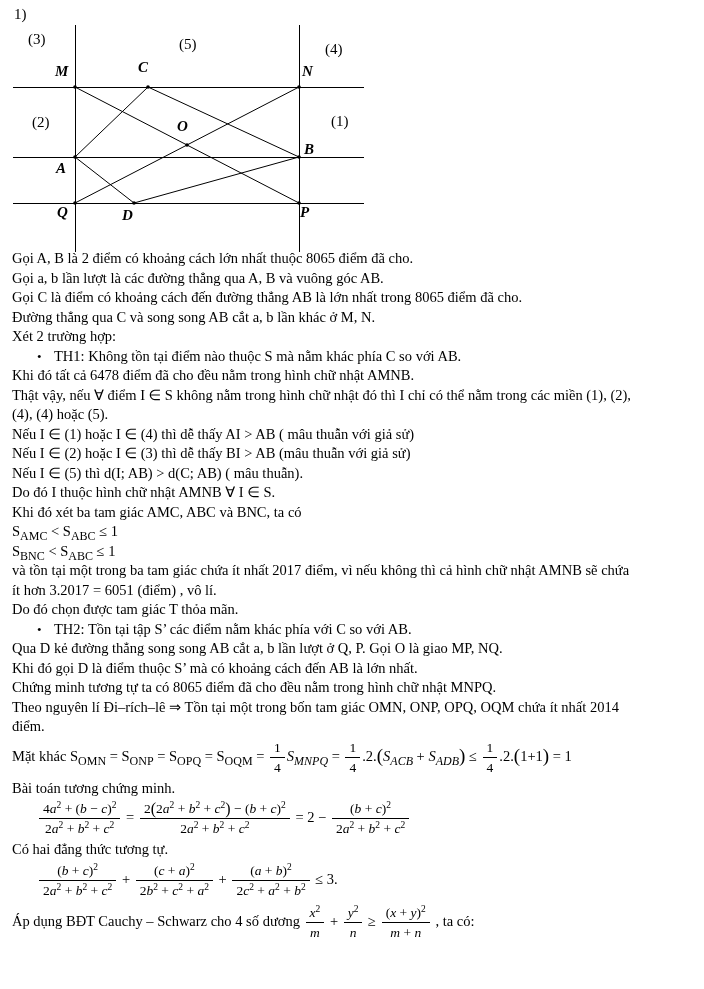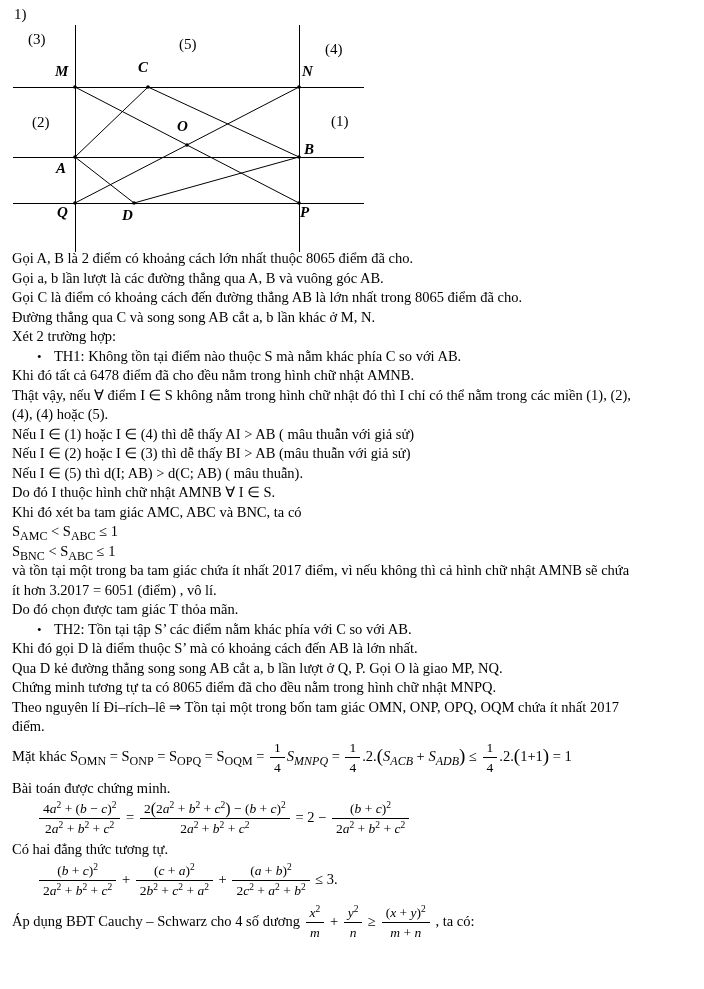--- a/index.html
+++ b/index.html
@@ -88,24 +88,24 @@
     <div class="line">Nếu I ∈ (2) hoặc I ∈ (3) thì dễ thấy BI &gt; AB (mâu thuẫn với giả sử)</div>
     <div class="line">Nếu I ∈ (5) thì d(I; AB) &gt; d(C; AB) ( mâu thuẫn).</div>
     <div class="line">Do đó I thuộc hình chữ nhật AMNB ∀ I ∈ S.</div>
     <div class="line">Khi đó xét ba tam giác AMC, ABC và BNC, ta có</div>
     <div class="line"><span>S</span><sub class="sb">AMC</sub><span> &lt; S</span><sub class="sb">ABC</sub><span> ≤ 1</span></div>
     <div class="line"><span>S</span><sub class="sb">BNC</sub><span> &lt; S</span><sub class="sb">ABC</sub><span> ≤ 1</span></div>
     <div class="line">và tồn tại một trong ba tam giác chứa ít nhất 2017 điểm, vì nếu không thì cả hình chữ nhật AMNB sẽ chứa</div>
     <div class="line">ít hơn 3.2017 = 6051 (điểm) , vô lí.</div>
     <div class="line">Do đó chọn được tam giác T thỏa mãn.</div>
     <div class="line bline"><span class="bdot">•</span><span>TH2: Tồn tại tập S’ các điểm nằm khác phía với C so với AB.</span></div>
+    <div class="line">Qua D kẻ đường thẳng song song AB cắt a, b lần lượt ở Q, P. Gọi O là giao MP, NQ.</div>
     <div class="line">Khi đó gọi D là điểm thuộc S’ mà có khoảng cách đến AB là lớn nhất.</div>
-    <div class="line">Qua D kẻ đường thẳng song song AB cắt a, b lần lượt ở Q, P. Gọi O là giao MP, NQ.</div>
     <div class="line">Chứng minh tương tự ta có 8065 điểm đã cho đều nằm trong hình chữ nhật MNPQ.</div>
-    <div class="line">Theo nguyên lí Đi–rích–lê ⇒ Tồn tại một trong bốn tam giác OMN, ONP, OPQ, OQM chứa ít nhất 2017</div>
+    <div class="line">Theo nguyên lí Đi–rích–lê ⇒ Tồn tại một trong bốn tam giác OMN, ONP, OPQ, OQM chứa ít nhất 2014</div>
     <div class="line">điểm.</div>
     <div class="dline"><span>Mặt khác S</span><sub class="sb">OMN</sub><span> = S</span><sub class="sb">ONP</sub><span> = S</span><sub class="sb">OPQ</sub><span> = S</span><sub class="sb">OQM</sub><span> = </span><span class="frac"><span class="nu"><span>1</span></span><span class="de"><span>4</span></span></span><span class="it">S</span><sub class="sb it">MNPQ</sub><span> = </span><span class="frac"><span class="nu"><span>1</span></span><span class="de"><span>4</span></span></span><span>.2.</span><span class="bp">(</span><span class="it">S</span><sub class="sb it">ACB</sub><span> + </span><span class="it">S</span><sub class="sb it">ADB</sub><span class="bp">)</span><span> ≤ </span><span class="frac"><span class="nu"><span>1</span></span><span class="de"><span>4</span></span></span><span>.2.</span><span class="bp">(</span><span>1+1</span><span class="bp">)</span><span> = 1</span></div>
-    <div class="line">Bài toán được chứng minh.</div>
+    <div class="line">Bài toán tương chứng minh.</div>
     <div class="dline ind"><span class="frac"><span class="nu"><span>4</span><span class="it">a</span><sup class="sp">2</sup><span> + (</span><span class="it">b</span><span> − </span><span class="it">c</span><span>)</span><sup class="sp">2</sup></span><span class="de"><span>2</span><span class="it">a</span><sup class="sp">2</sup><span> + </span><span class="it">b</span><sup class="sp">2</sup><span> + </span><span class="it">c</span><sup class="sp">2</sup></span></span><span> = </span><span class="frac"><span class="nu"><span>2</span><span class="bp">(</span><span>2</span><span class="it">a</span><sup class="sp">2</sup><span> + </span><span class="it">b</span><sup class="sp">2</sup><span> + </span><span class="it">c</span><sup class="sp">2</sup><span class="bp">)</span><span> − (</span><span class="it">b</span><span> + </span><span class="it">c</span><span>)</span><sup class="sp">2</sup></span><span class="de"><span>2</span><span class="it">a</span><sup class="sp">2</sup><span> + </span><span class="it">b</span><sup class="sp">2</sup><span> + </span><span class="it">c</span><sup class="sp">2</sup></span></span><span> = 2 − </span><span class="frac"><span class="nu"><span>(</span><span class="it">b</span><span> + </span><span class="it">c</span><span>)</span><sup class="sp">2</sup></span><span class="de"><span>2</span><span class="it">a</span><sup class="sp">2</sup><span> + </span><span class="it">b</span><sup class="sp">2</sup><span> + </span><span class="it">c</span><sup class="sp">2</sup></span></span></div>
     <div class="line">Có hai đẳng thức tương tự.</div>
     <div class="dline ind"><span class="frac"><span class="nu"><span>(</span><span class="it">b</span><span> + </span><span class="it">c</span><span>)</span><sup class="sp">2</sup></span><span class="de"><span>2</span><span class="it">a</span><sup class="sp">2</sup><span> + </span><span class="it">b</span><sup class="sp">2</sup><span> + </span><span class="it">c</span><sup class="sp">2</sup></span></span><span> + </span><span class="frac"><span class="nu"><span>(</span><span class="it">c</span><span> + </span><span class="it">a</span><span>)</span><sup class="sp">2</sup></span><span class="de"><span>2</span><span class="it">b</span><sup class="sp">2</sup><span> + </span><span class="it">c</span><sup class="sp">2</sup><span> + </span><span class="it">a</span><sup class="sp">2</sup></span></span><span> + </span><span class="frac"><span class="nu"><span>(</span><span class="it">a</span><span> + </span><span class="it">b</span><span>)</span><sup class="sp">2</sup></span><span class="de"><span>2</span><span class="it">c</span><sup class="sp">2</sup><span> + </span><span class="it">a</span><sup class="sp">2</sup><span> + </span><span class="it">b</span><sup class="sp">2</sup></span></span><span> ≤ 3.</span></div>
     <div class="dline"><span>Áp dụng BĐT Cauchy – Schwarz cho 4 số dương </span><span class="frac"><span class="nu"><span class="it">x</span><sup class="sp">2</sup></span><span class="de"><span class="it">m</span></span></span><span> + </span><span class="frac"><span class="nu"><span class="it">y</span><sup class="sp">2</sup></span><span class="de"><span class="it">n</span></span></span><span> ≥ </span><span class="frac"><span class="nu"><span>(</span><span class="it">x</span><span> + </span><span class="it">y</span><span>)</span><sup class="sp">2</sup></span><span class="de"><span class="it">m</span><span> + </span><span class="it">n</span></span></span><span> , ta có:</span></div>
   </div>
 
 </body></html>

